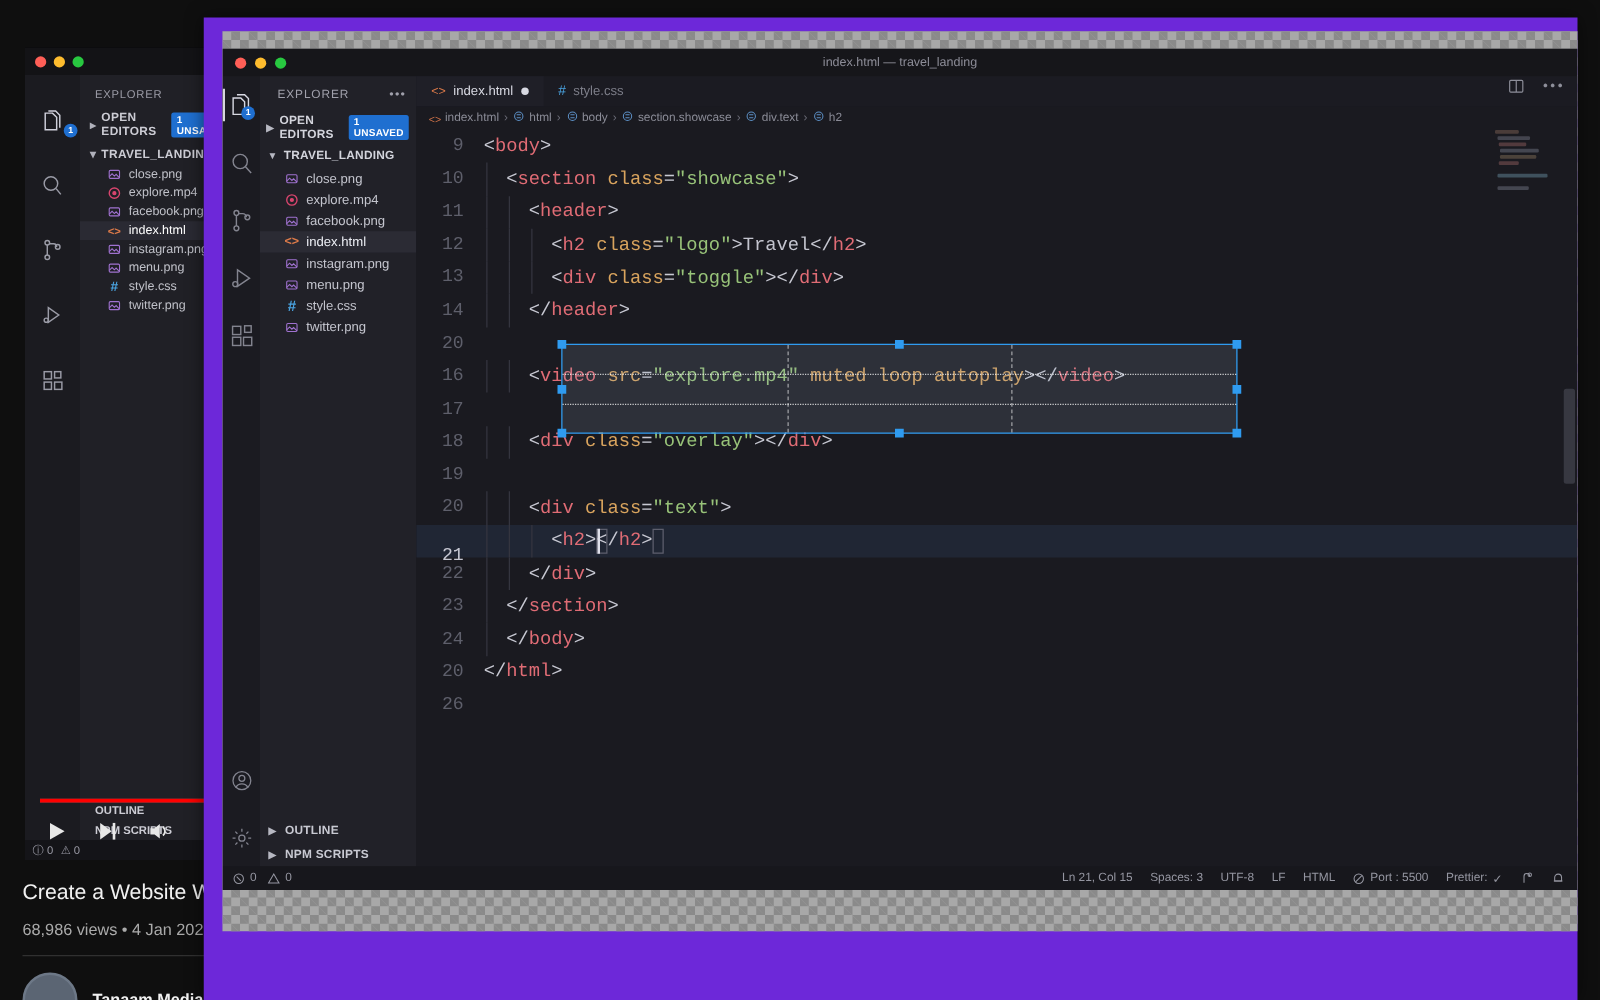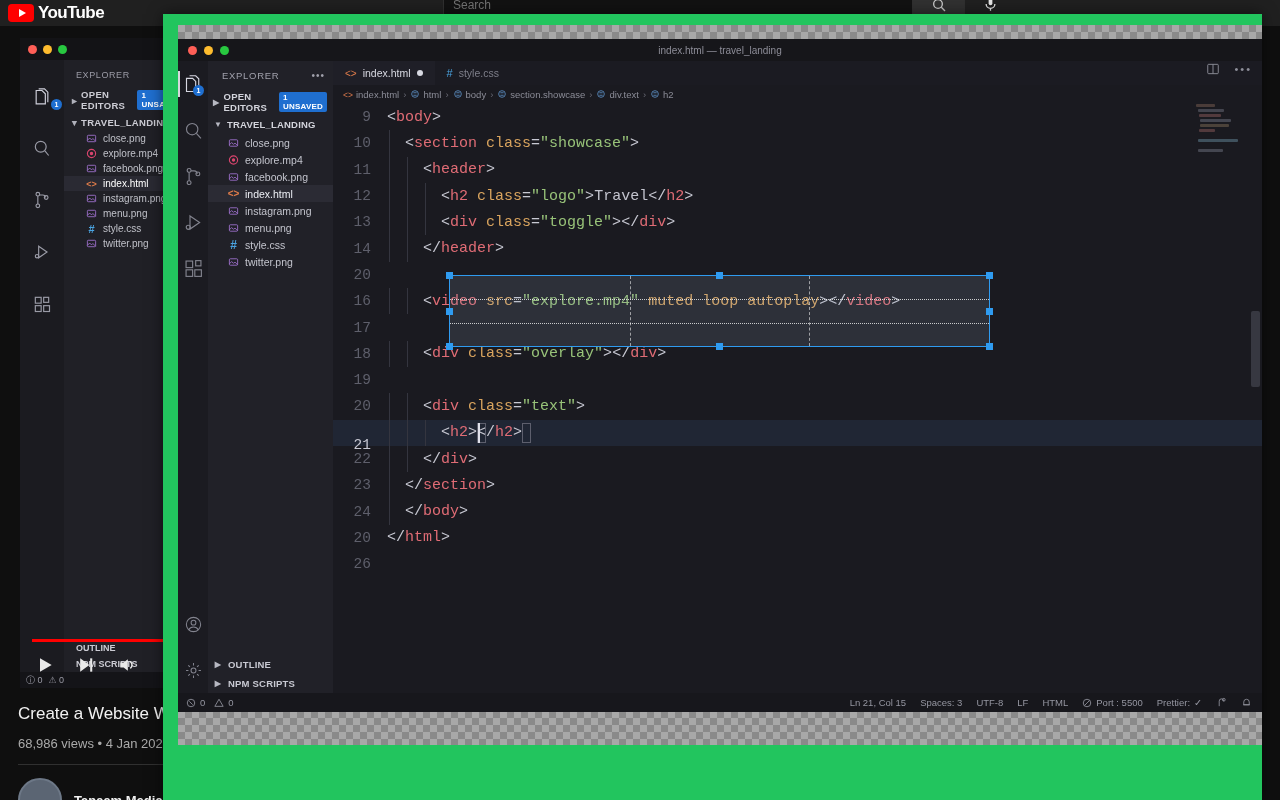--- a/index.html
+++ b/index.html
@@ -80,21 +80,21 @@
   .mvs-file { color: #bfc0c8; font-size: 10px; padding: 2px 8px 2px 22px; display:flex; align-items:center; gap:6px; position: relative;}
   .mvs-file.active { background: #2a2a33; color: #fff; }
   .fi { width: 11px; height: 11px; display:inline-flex; align-items:center; justify-content:center; flex: none;}
   .mvs-bottom-sect { color: #ccccd4; font-size: 9px; font-weight: bold; padding: 3px 8px 3px 12px; }
   .mvs-statusbar { position: absolute; left: 0; right: 0; bottom: 0; height: 16px; background: #141418;
                    display:flex; align-items:center; color:#9a9aa5; font-size: 9px; gap:6px; padding-left: 6px;}
 
   
   .crop-modal {
     position: absolute; left: 163px; top: 14px; width: 1099px; height: 786px;
-    background: #22c55e;
+    background: #6d28d9;
     box-shadow: 0 0 14px rgba(0,0,0,.55);
   }
   .checker-area {
     position: absolute; left: 15px; top: 11px; width: 1084px; height: 720px;
     background-color: #a8a8a8;
     background-image:
       linear-gradient(45deg, #8a8a8a 25%, transparent 25%, transparent 75%, #8a8a8a 75%),
       linear-gradient(45deg, #8a8a8a 25%, transparent 25%, transparent 75%, #8a8a8a 75%);
     background-size: 14px 14px;
     background-position: 0 0, 7px 7px;
@@ -198,42 +198,20 @@
     font-family: "Liberation Sans", sans-serif;
   }
   .btn-crop { left: 258px; }
   .btn-close { right: 84px; }
 </style>
 </head>
 <body>
 
 <div class="yt-root">
 
-  <div class="yt-masthead">
-    <div class="yt-logo">
-      <div class="yt-play-badge"></div>
-      <span class="yt-wordmark">YouTube</span>
-    </div>
-    <div class="yt-search-wrap">
-      <input class="yt-search-box" placeholder="Search" style="">
-      <div class="yt-search-btn">
-        <svg width="16" height="16" viewBox="0 0 24 24" fill="none" stroke="#ccc" stroke-width="2">
-          <circle cx="10.5" cy="10.5" r="6.5"></circle>
-            <line x1="15.5" y1="15.5" x2="21" y2="21"></line>
-        </svg>
-      </div>
-      <div class="yt-mic">
-        <svg width="15" height="15" viewBox="0 0 24 24" fill="#e8e8e8">
-          <rect x="9" y="2" width="6" height="11" rx="3"></rect>
-            <path d="M5 11a7 7 0 0 0 14 0" fill="none" stroke="#e8e8e8" stroke-width="2"></path>
-            <rect x="11" y="18" width="2" height="4"></rect>
-        </svg>
-      </div>
-    </div>
-  </div>
 
   <div class="yt-body">
     <div class="yt-player">
 
       <div class="mini-vscode">
         <div class="mvs-titlebar">
           <span class="dot r"></span>
           <span class="dot y"></span>
           <span class="dot g"></span>
         </div>

